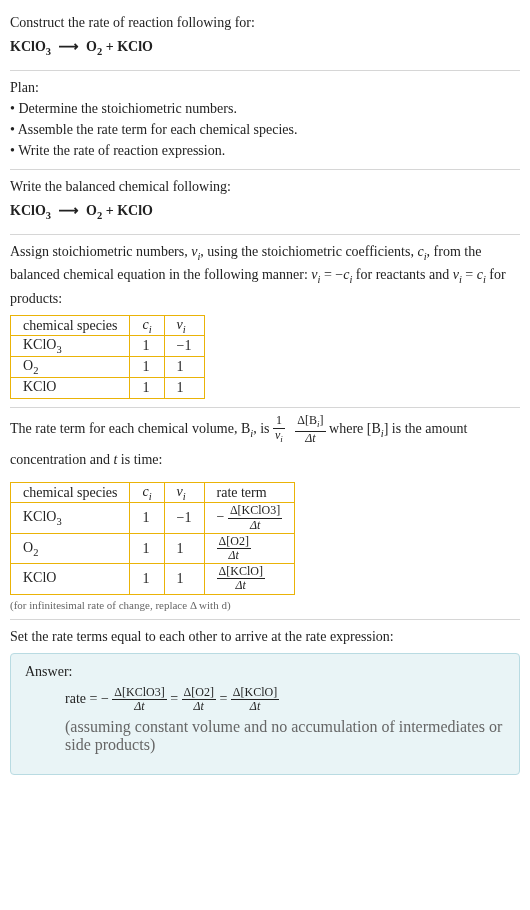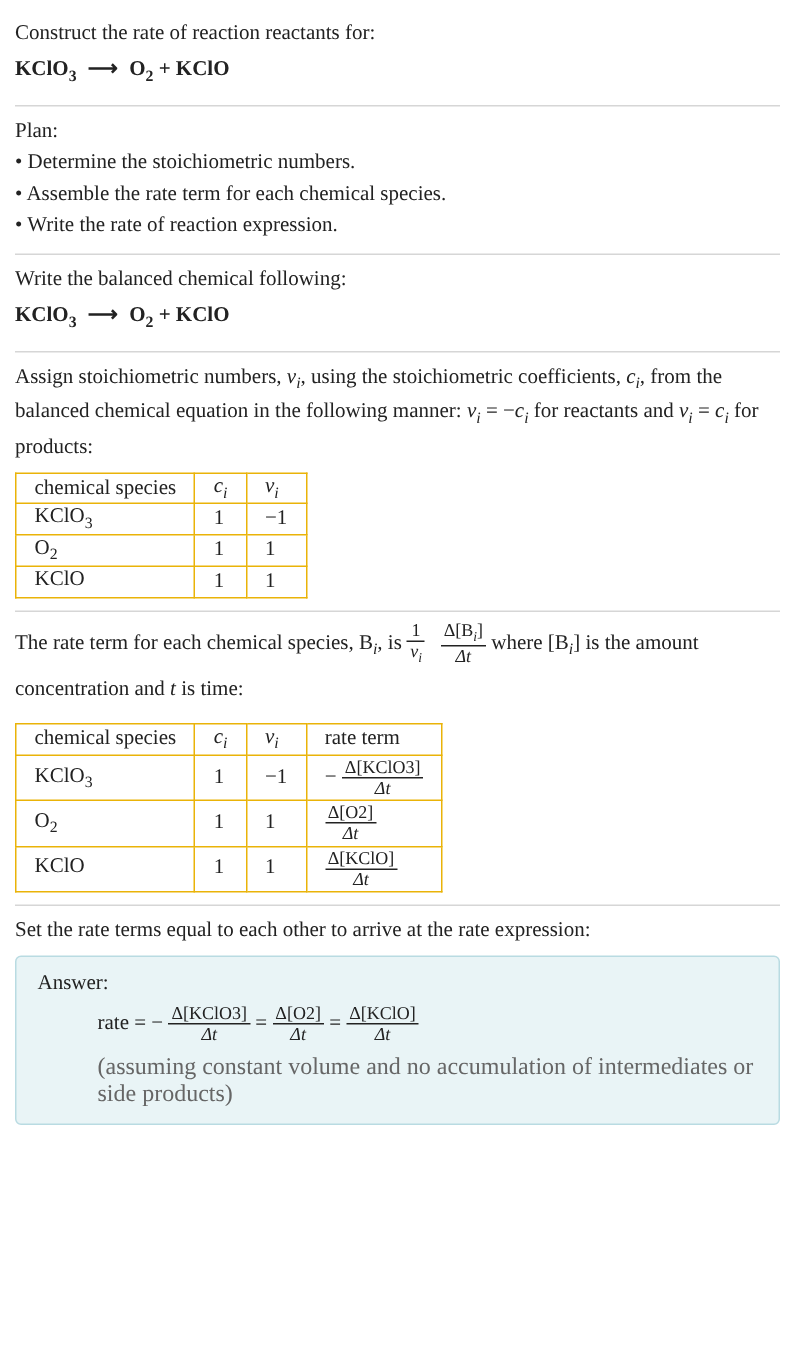--- a/index.html
+++ b/index.html
@@ -70,21 +70,21 @@
   }
   .small-note {
     font-size: 11px;
     color: #666;
     margin-top: 4px;
   }
   .answer-box {
     background: #e9f4f6;
     border: 1px solid #b9dbe2;
     border-radius: 4px;
-    padding: 10px 14px 10px 14px;
+    padding: 10px 14px 20px 14px;
     margin-top: 6px;
   }
   .answer-box .title {
     margin-bottom: 4px;
   }
   .answer-box .note {
     font-size: 16px;
     color: #666;
     margin-top: 4px;
     padding-left: 40px;
@@ -92,21 +92,21 @@
   .indent {
     padding-left: 40px;
   }
 </style>
 </head>
 <body>
 
 <div class="content">
 
   <div class="section">
-    <div class="line">Construct the rate of reaction reactants for:</div>
+    <div class="line">Construct the rate of reaction following for:</div>
     <div class="eqn">
       <span><span>KClO</span><span class="sub">3</span></span>
       <span class="arrow">⟶</span>
       <span><span>O</span><span class="sub">2</span></span><span> + </span><span>KClO</span>
     </div>
   </div>
 
   <div class="section">
     <div class="line">Plan:</div>
     <div class="plan-list">
@@ -150,21 +150,21 @@
         <td><span>KClO</span><span class="sub"></span></td>
         <td>1</td>
         <td>1</td>
       </tr>
     </tbody>
       </table>
   </div>
 
   <div class="section">
     <div class="line" style="line-height:2.2">
-      <span>The rate term for each chemical species, B</span><span class="sub ital">i</span><span>, is </span>
+      <span>The rate term for each chemical volume, B</span><span class="sub ital">i</span><span>, is </span>
       <span class="frac">
         <span class="num">1</span>
         <span class="den"><span class="ital">ν</span><span class="sub ital">i</span></span>
       </span>
       &nbsp;
       <span class="frac">
         <span class="num"><span>Δ[B</span><span class="sub ital">i</span><span>]</span></span>
         <span class="den ital">Δt</span>
       </span>
       <span> where [B</span><span class="sub ital">i</span><span>] is the amount concentration and </span><span class="ital">t</span><span> is time:</span>
@@ -207,20 +207,21 @@
         <td>1</td>
         <td>
           <span class="frac">
             <span class="num">Δ[KClO]</span>
             <span class="den ital">Δt</span>
           </span>
         </td>
       </tr>
     </tbody>
       </table>
+    <div class="small-note">(for infinitesimal rate of change, replace Δ with d)</div>
   </div>
 
   <div class="section" style="border-bottom:none">
     <div class="line">Set the rate terms equal to each other to arrive at the rate expression:</div>
     <div class="answer-box">
       <div class="title">Answer:</div>
       <div class="indent" style="line-height:2.2">
         <span>rate = −</span>
         <span class="frac">
           <span class="num">Δ[KClO3]</span>

